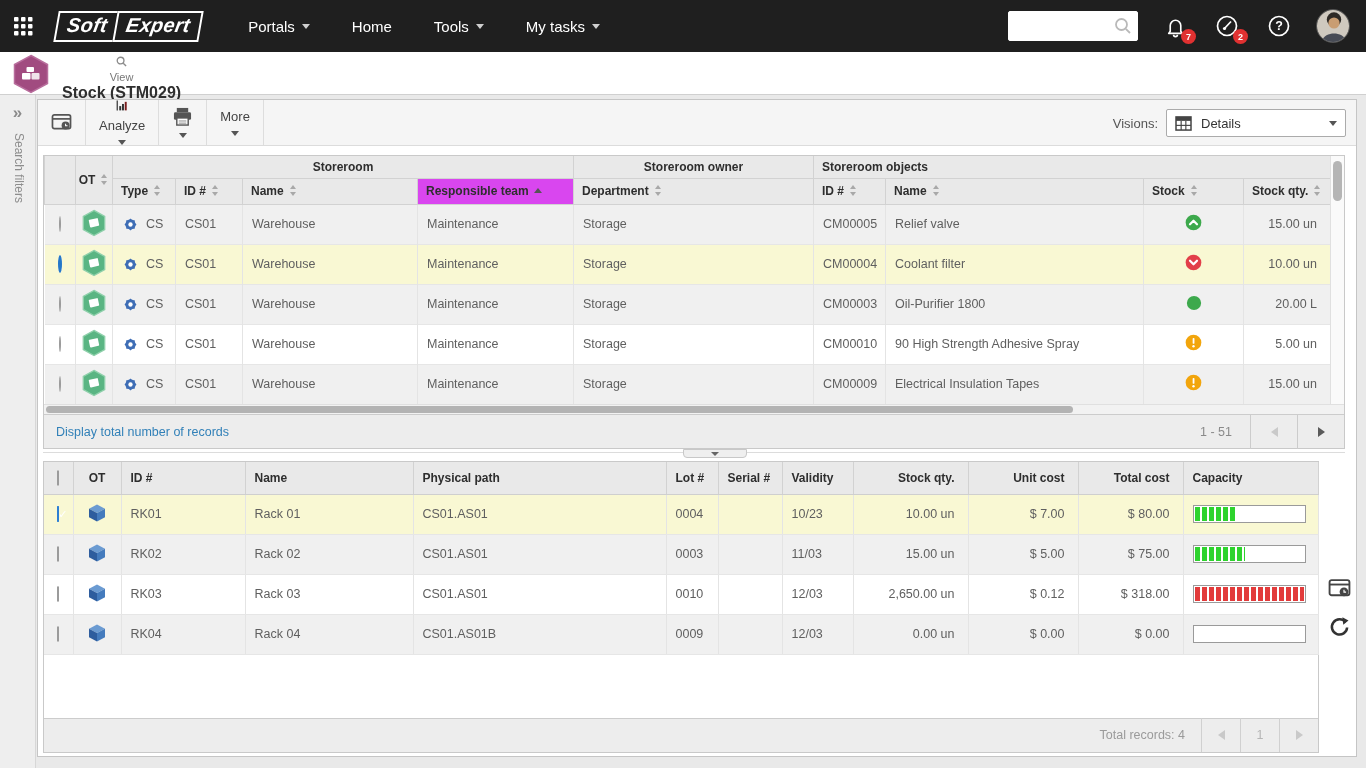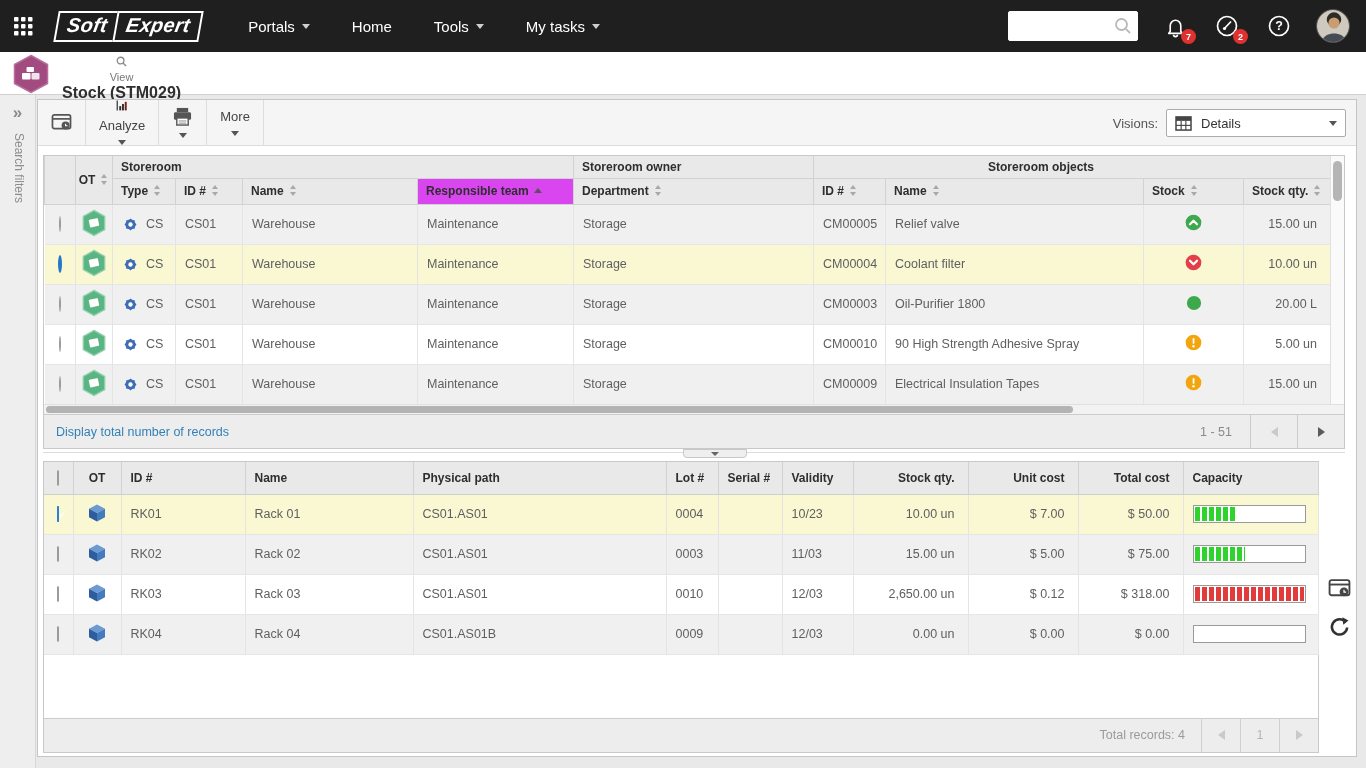--- a/index.html
+++ b/index.html
@@ -49,22 +49,22 @@
   .sort { display:inline-block; width:9px; height:11px; position:relative; margin-left:5px; vertical-align:-1px; }
   .sort::before { content:""; position:absolute; top:0; left:1px; border-left:3.5px solid transparent; border-right:3.5px solid transparent; border-bottom:4px solid #a8a8a8; }
   .sort::after  { content:""; position:absolute; bottom:0; left:1px; border-left:3.5px solid transparent; border-right:3.5px solid transparent; border-top:4px solid #a8a8a8; }
   .sort-asc { display:inline-block; width:9px; height:6px; position:relative; margin-left:5px; vertical-align:1px; }
   .sort-asc::before { content:""; position:absolute; top:0; left:0; border-left:4.5px solid transparent; border-right:4.5px solid transparent; border-bottom:5px solid #555; }
   
   .t1box { position:absolute; left:5px; top:55px; width:1302px; border:1px solid #c9c9c9; background:#fff; }
   .t1scrollwrap { position:relative; width:1300px; }
   .t1 { width:1286px; font-size:12.5px; color:#5f5f5f; }
   .t1 th { background:#e9e9e9; color:#2e2e2e; font-size:12px; font-weight:bold; text-align:left; border:1px solid #d2d2d2; border-top:none; padding:0 8px; cursor:pointer; }
-  .t1 th.group { height:22px; text-align:left; }
-  .t1 th.group-right { text-align:center; padding-right:70px; }
+  .t1 th.group { height:22px; text-align:center; }
+  .t1 th.group-right { text-align:left; padding-right:70px; }
   .t1 tr.cols th { height:26px; }
   .t1 th.sorted { background:#d946ef; }
   .t1 td { height:40px; border-right:1px solid #e4e4e4; border-top:1px solid #e6e6e6; padding:0 9px; }
   .t1 tr.odd td { background:#f0f0f0; }
   .t1 tr.even td { background:#fff; }
   .t1 tr.sel td { background:#f9f8d3; }
   .t1 td.center,.t1 th.center { text-align:center; padding:0; }
   .t1 td.right { text-align:right; padding-right:13px; }
   .vscroll { position:absolute; right:0; top:0; width:14px; height:248px; background:#fafafa; border-left:1px solid #e0e0e0; }
   .vscroll .thumb { position:absolute; left:2px; top:5px; width:9px; height:40px; border-radius:5px; background:#b5b5b5; cursor:pointer; }
@@ -525,21 +525,21 @@
   <polygon points="18,5.8 10,10 10,18.5 18,14.2" fill="#447bbd"></polygon>
               </svg></td>
             <td>RK01</td>
             <td>Rack 01</td>
             <td>CS01.AS01</td>
             <td>0004</td>
             <td></td>
             <td>10/23</td>
             <td class="right">10.00 un</td>
             <td class="right">$ 7.00</td>
-            <td class="right">$ 50.00</td>
+            <td class="right">$ 80.00</td>
             <td>
               <div class="capbar">
                 <div class="capfill" style="width: 39%; background: repeating-linear-gradient(90deg, rgb(46, 211, 46) 0px, rgb(46, 211, 46) 5px, rgb(255, 255, 255) 5px, rgb(255, 255, 255) 7px);"></div>
               </div>
             </td>
           </tr>
           <tr class="odd">
             <td class="center"><span class="cb "></span></td>
             <td class="center"><svg width="20" height="20" viewBox="0 0 20 20">
   <polygon points="10,1.5 18,5.8 10,10 2,5.8" fill="#6b9bd2"></polygon>

